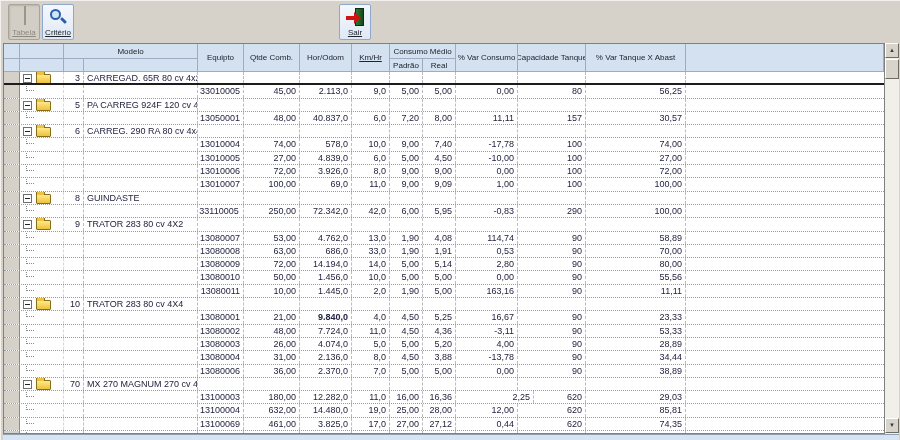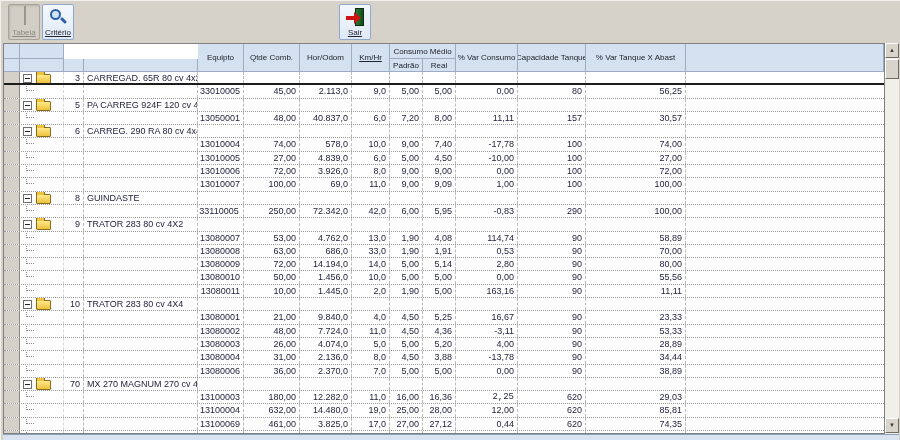--- a/index.html
+++ b/index.html
@@ -101,20 +101,21 @@
       <span class="lbl">Sair</span>
     </div>
   </div>
 
   <div class="gridwin">
     <div class="ghead" id="ghead">
         <div class="hcell" style="left: 0px; width: 16px; top: 0px; height: 15px;"></div>
         <div class="hcell" style="left: 0px; width: 16px; top: 15px; height: 13px;"></div>
         <div class="hcell" style="left: 16px; width: 44px; top: 0px; height: 15px;"></div>
         <div class="hcell" style="left: 16px; width: 44px; top: 15px; height: 13px;"></div>
+        <div class="hcell" style="left: 60px; width: 134px; top: 0px; height: 15px;">Modelo</div>
         <div class="hcell" style="left: 60px; width: 20px; top: 15px; height: 13px;"></div>
         <div class="hcell" style="left: 80px; width: 114px; top: 15px; height: 13px;"></div>
         <div class="hcell" style="left: 194px; width: 46px; top: 0px; height: 28px;">Equipto</div>
         <div class="hcell" style="left: 240px; width: 56px; top: 0px; height: 28px;">Qtde Comb.</div>
         <div class="hcell" style="left: 296px; width: 52px; top: 0px; height: 28px;">Hor/Odom</div>
         <div class="hcell" style="left: 348px; width: 38px; top: 0px; height: 28px; text-decoration: underline;">Km/Hr</div>
         <div class="hcell" style="left: 386px; width: 66px; top: 0px; height: 15px;">Consumo Médio</div>
         <div class="hcell" style="left: 386px; width: 33px; top: 15px; height: 13px;">Padrão</div>
         <div class="hcell" style="left: 419px; width: 33px; top: 15px; height: 13px;">Real</div>
         <div class="hcell" style="left: 514px; width: 68px; top: 0px; height: 28px;">Capacidade Tanque</div>
@@ -449,21 +450,21 @@
         </div>
         <div class="grow">
           <div class="gcell ind" style="left: 0px; width: 16px;"></div>
           <div class="gcell nob" style="left: 16px; width: 44px;">
             <div class="branch"></div>
           </div>
           <div class="gcell num" style="left: 60px; width: 20px;"></div>
           <div class="gcell txt" style="left: 80px; width: 114px;"></div>
           <div class="gcell num" style="left: 194px; width: 46px;">13080001</div>
           <div class="gcell num" style="left: 240px; width: 56px;">21,00</div>
-          <div class="gcell num" style="left: 296px; width: 52px;">9.840,0</div>
+          <div class="gcell num" style="left: 296px; width: 52px; font-weight: bold;">9.840,0</div>
           <div class="gcell num" style="left: 348px; width: 38px;">4,0</div>
           <div class="gcell num" style="left: 386px; width: 33px;">4,50</div>
           <div class="gcell num" style="left: 419px; width: 33px;">5,25</div>
           <div class="gcell num" style="left: 452px; width: 62px;">16,67</div>
           <div class="gcell num" style="left: 514px; width: 68px;">90</div>
           <div class="gcell num" style="left: 582px; width: 100px;">23,33</div>
         </div>
         <div class="grow">
           <div class="gcell ind" style="left: 0px; width: 16px;"></div>
           <div class="gcell nob" style="left: 16px; width: 44px;">
@@ -558,21 +559,21 @@
             <div class="branch"></div>
           </div>
           <div class="gcell num" style="left: 60px; width: 20px;"></div>
           <div class="gcell txt" style="left: 80px; width: 114px;"></div>
           <div class="gcell num" style="left: 194px; width: 46px;">13100003</div>
           <div class="gcell num" style="left: 240px; width: 56px;">180,00</div>
           <div class="gcell num" style="left: 296px; width: 52px;">12.282,0</div>
           <div class="gcell num" style="left: 348px; width: 38px;">11,0</div>
           <div class="gcell num" style="left: 386px; width: 33px;">16,00</div>
           <div class="gcell num" style="left: 419px; width: 33px;">16,36</div>
-          <div class="gcell num" style="left: 452px; width: 62px; font-family: Liberation Mono, monospace;">2,25</div>
+          <div class="gcell num" style="left: 468px; width: 62px;">2,25</div>
           <div class="gcell num" style="left: 514px; width: 68px;">620</div>
           <div class="gcell num" style="left: 582px; width: 100px;">29,03</div>
         </div>
         <div class="grow">
           <div class="gcell ind" style="left: 0px; width: 16px;"></div>
           <div class="gcell nob" style="left: 16px; width: 44px;">
             <div class="branch"></div>
           </div>
           <div class="gcell num" style="left: 60px; width: 20px;"></div>
           <div class="gcell txt" style="left: 80px; width: 114px;"></div>

